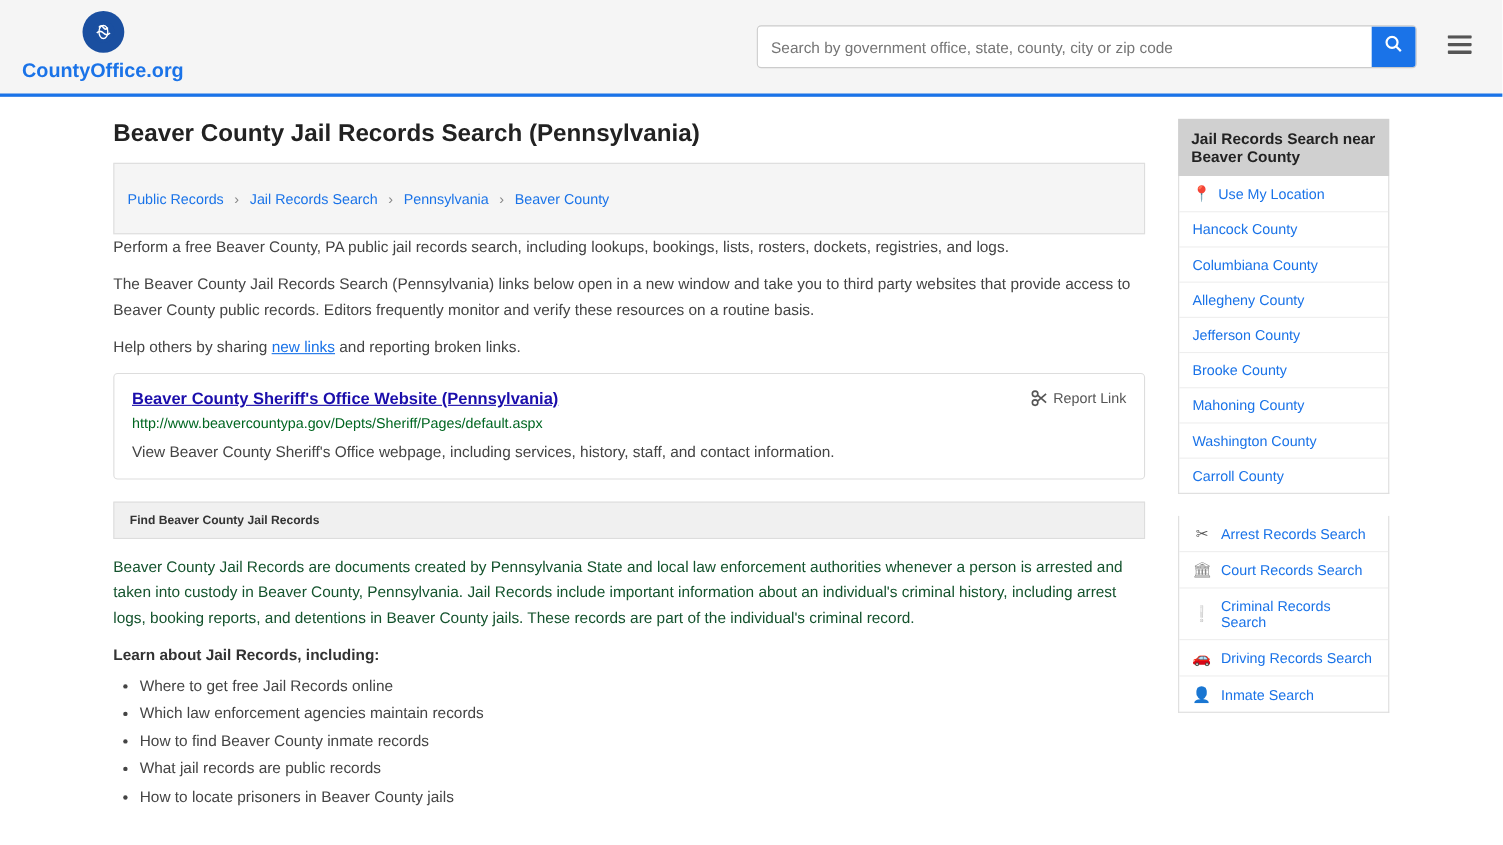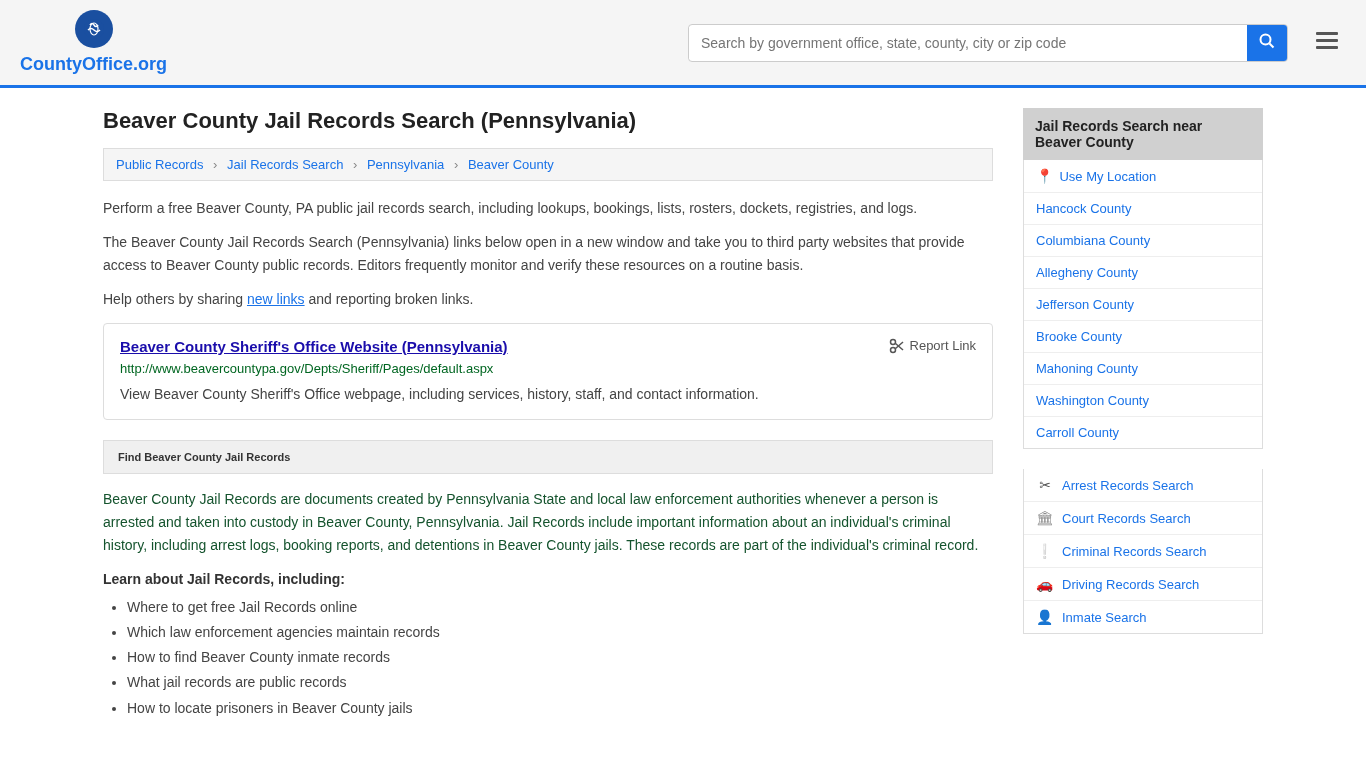--- a/index.html
+++ b/index.html
@@ -76,37 +76,37 @@
 
     
     #page-wrap {
       max-width: 1200px;
       margin: 0 auto;
       padding: 20px 20px;
       display: flex;
       gap: 30px;
     }
     #main-col { flex: 1; min-width: 0; }
-    #sidebar { width: 240px; flex-shrink: 0; }
+    #sidebar { width: 192px; flex-shrink: 0; }
 
     
     h1 {
       font-size: 22px;
       font-weight: bold;
       color: #222;
       margin-bottom: 14px;
     }
 
     
     .breadcrumb {
       background: #f5f5f5;
       border: 1px solid #ddd;
-      padding: 8px 12px;
-      font-size: 13px;
-      margin-bottom: 16px;
+      padding: 24px 12px;
+      font-size: 13px;
+      margin-bottom: 0;
       color: #555;
     }
     .breadcrumb a { color: #1a73e8; text-decoration: none; }
     .breadcrumb span { margin: 0 6px; color: #888; }
 
     
     .desc-para {
       margin-bottom: 12px;
       line-height: 1.6;
       color: #444;

